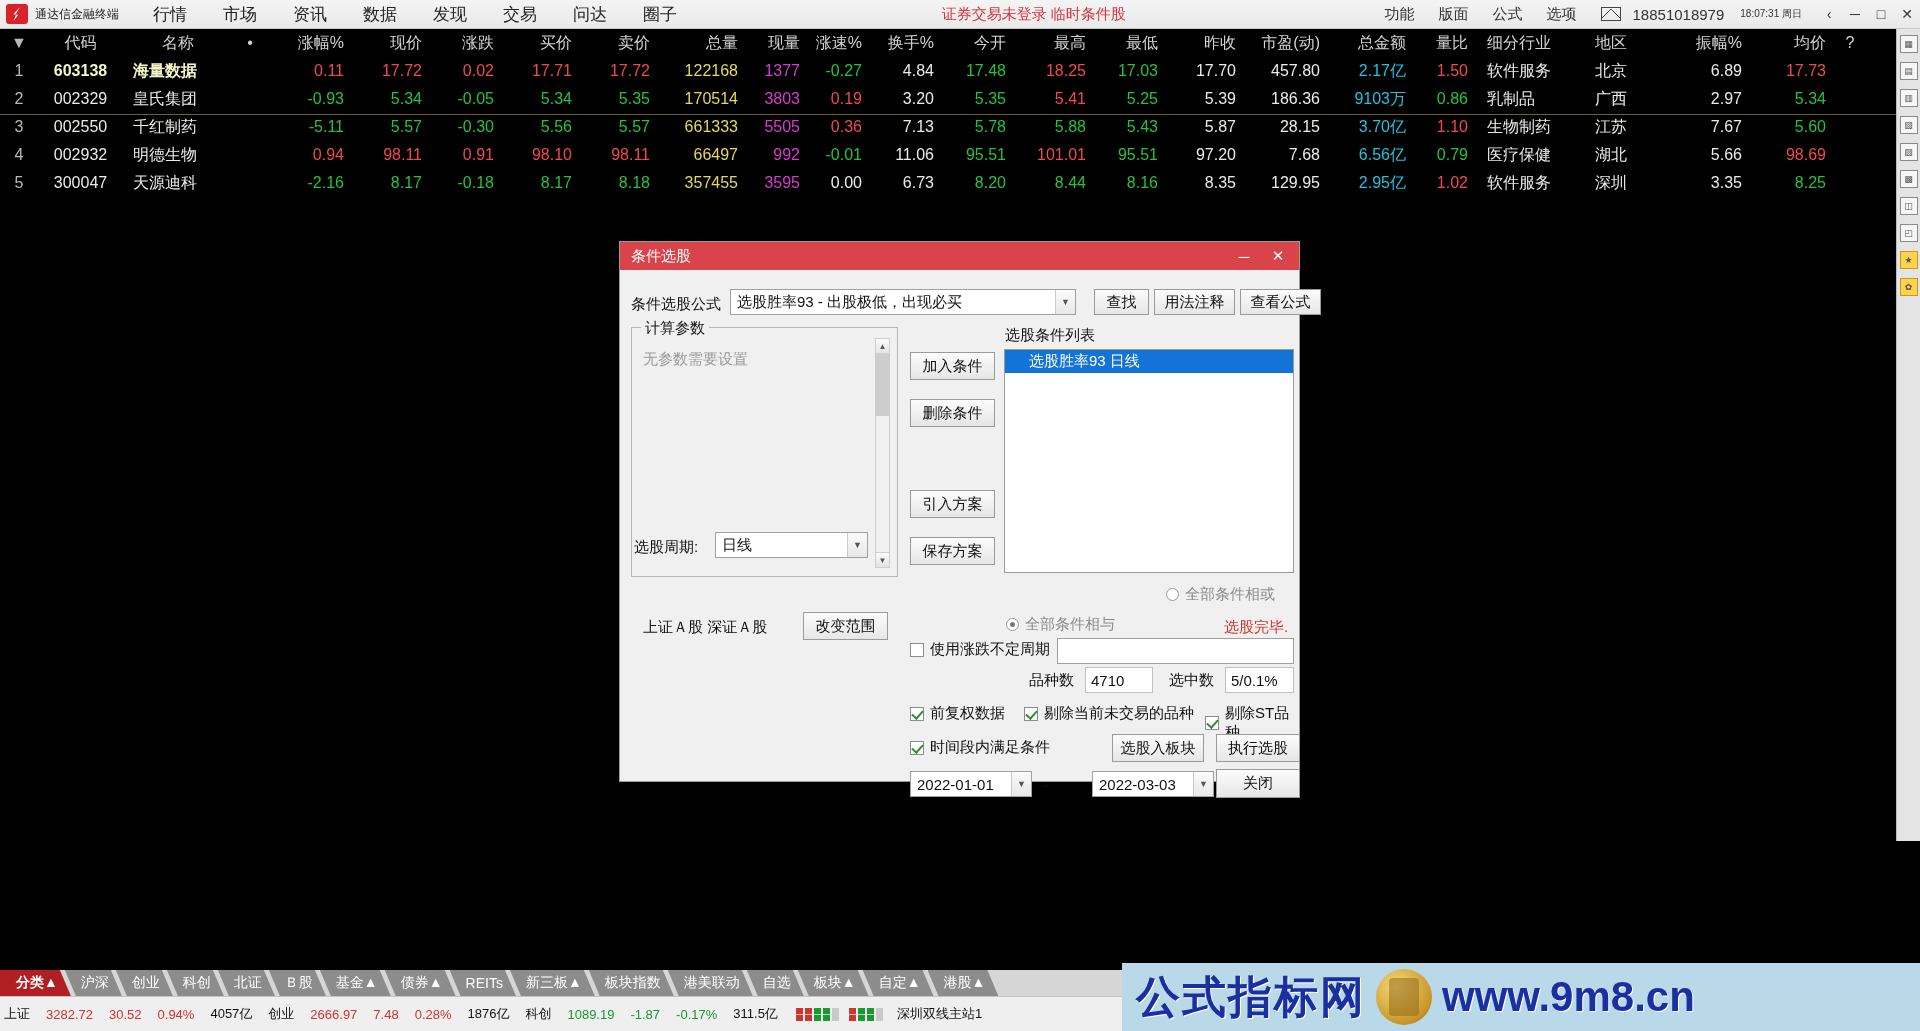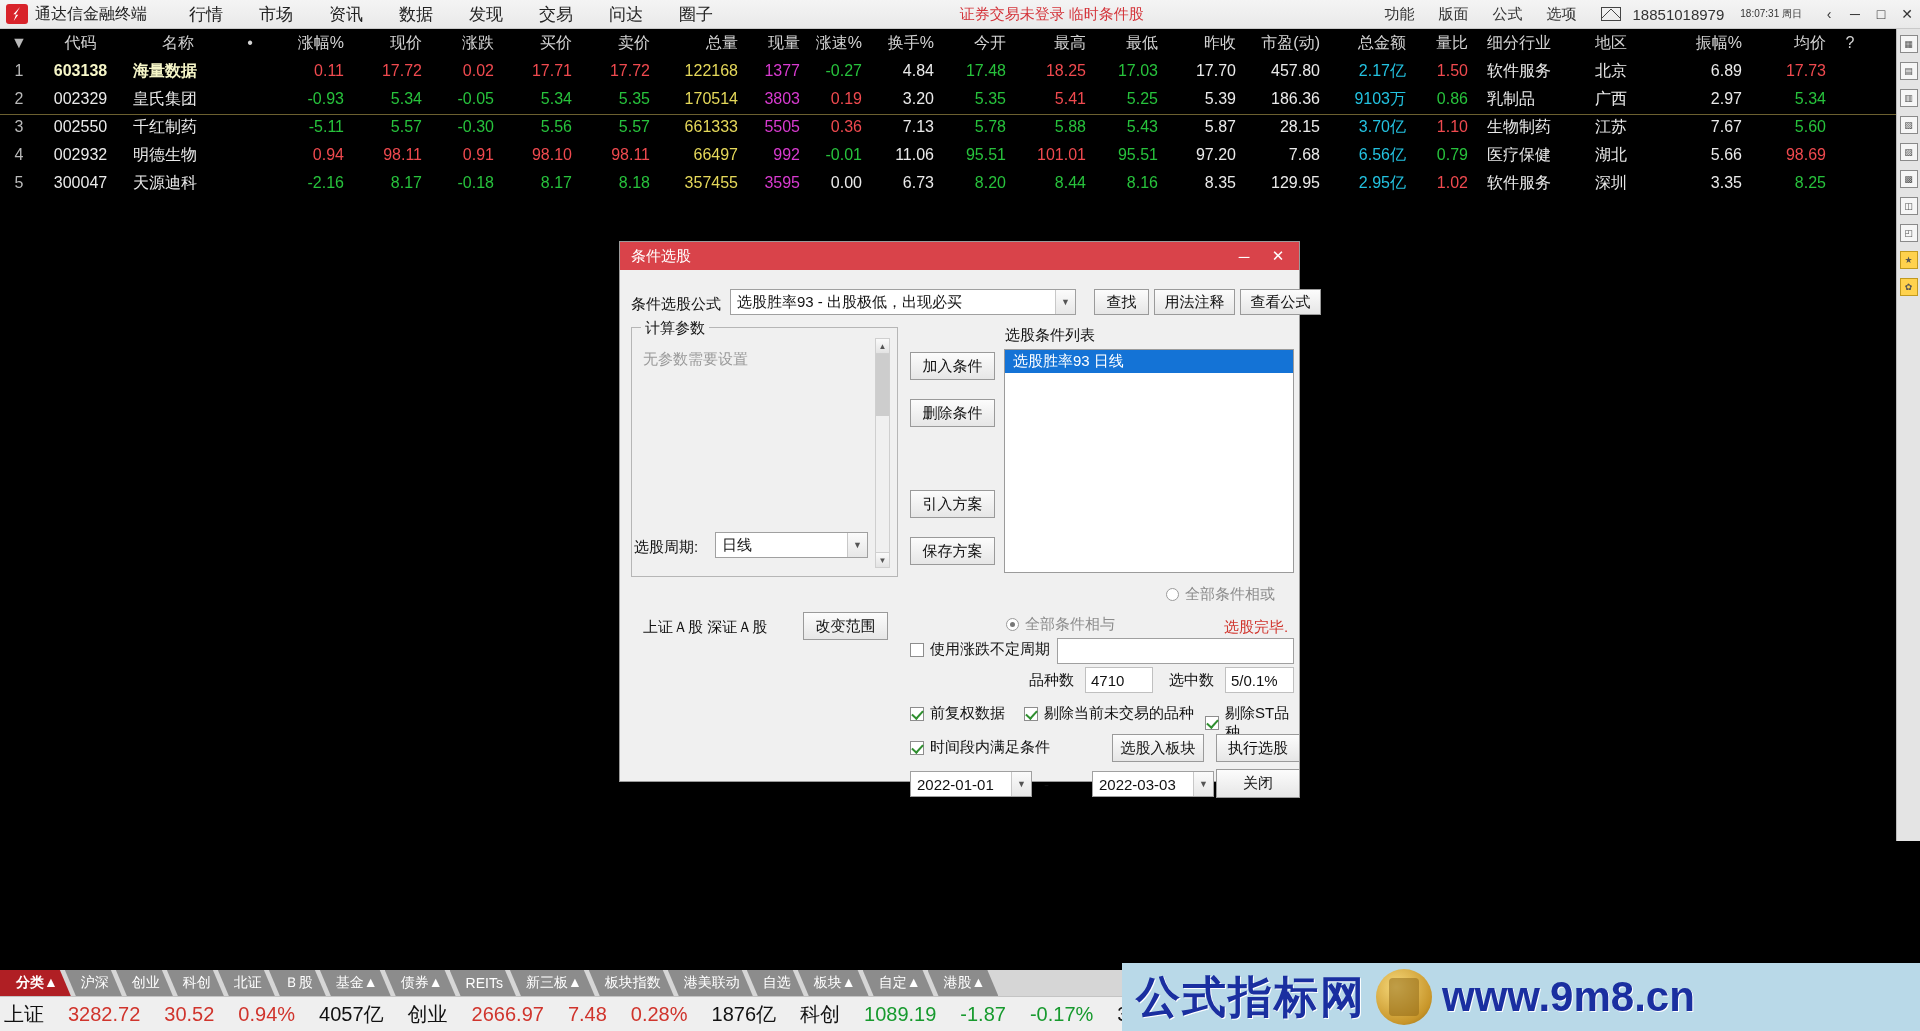--- a/index.html
+++ b/index.html
@@ -10,21 +10,21 @@
   #topbar{
     position:absolute; left:0; top:0; width:1920px; height:29px;
     background:linear-gradient(#f4f4f4,#e9e9e9);
     border-bottom:1px solid #c9c9c9;
     display:flex; align-items:center;
   }
   #logo{width:22px;height:20px;margin:0 7px 0 6px;background:#d8232a;border-radius:3px;
         position:relative;flex:none;}
   #logo:after{content:"";position:absolute;left:7px;top:3px;width:7px;height:14px;
         background:#fff;clip-path:polygon(100% 0,35% 55%,75% 55%,10% 100%,45% 52%,5% 52%);}
-  .brand{font-size:16px;color:#222;margin-right:24px;white-space:nowrap;}
+  .brand{font-size:12px;color:#222;margin-right:16px;white-space:nowrap;}
   .mitem{font-size:17px;color:#222;padding:0 18px;white-space:nowrap;cursor:default;}
   .mitem2{font-size:15px;color:#333;padding:0 12px;white-space:nowrap;}
   #loginmsg{color:#d4353b;font-size:15px;white-space:nowrap;}
   #spacerL{flex:1 1 auto;}
   #spacerR{flex:1 1 auto;}
   #mailicon{width:20px;height:14px;border:1.6px solid #444;margin:0 12px;position:relative;}
   #mailicon:after{content:"";position:absolute;left:0;top:0;width:100%;height:100%;
       background:linear-gradient(135deg,transparent 44%,#444 45%,#444 50%,transparent 51%),
                  linear-gradient(-135deg,transparent 44%,#444 45%,#444 50%,transparent 51%);
       background-size:50% 100%;background-repeat:no-repeat;background-position:0 0,100% 0;}
@@ -94,35 +94,35 @@
        flex:none;}
   .cbx.on:after{content:"";position:absolute;left:3px;top:0px;width:5px;height:9px;
        border:solid #2f8f2f;border-width:0 2.2px 2.2px 0;transform:rotate(42deg);}
   .rdo{width:13px;height:13px;border:1px solid #9b9b9b;border-radius:50%;background:#fff;
        position:relative;flex:none;}
   .rdo.on:after{content:"";position:absolute;left:3px;top:3px;width:5px;height:5px;
        border-radius:50%;background:#777;}
   .ckrow{display:flex;align-items:center;gap:6px;font-size:15px;color:#111;}
 
   #condlist{position:absolute;background:#fff;border:1px solid #9b9b9b;overflow:hidden;}
-  #condsel{background:#1473d6;color:#fff;font-size:15px;padding:2px 8px;}
+  #condsel{background:#1473d6;color:#fff;font-size:15px;padding:2px 24px;}
   #paramScroll{position:absolute;width:15px;background:#f0f0f0;border:1px solid #cfcfcf;}
   .sbtn{height:15px;background:linear-gradient(#fafafa,#e3e3e3);border-bottom:1px solid #cfcfcf;
         display:flex;align-items:center;justify-content:center;font-size:8px;color:#555;}
   .sthumb{background:#cdcdcd;}
 
   
   #tabbar{position:absolute;left:0;top:970px;width:1920px;height:26px;background:#d6d6d6;
           display:flex;align-items:stretch;overflow:hidden;}
   .tab{position:relative;background:#8c8c8c;color:#fff;font-size:14px;
        display:flex;align-items:center;padding:0 13px 0 16px;margin-right:-6px;
        clip-path:polygon(0 0,calc(100% - 11px) 0,100% 100%,11px 100%);white-space:nowrap;}
   .tab.active{background:#b01f24;font-weight:bold;clip-path:polygon(0 0,calc(100% - 11px) 0,100% 100%,0 100%);}
   #statusbar{position:absolute;left:0;top:996px;width:1920px;height:35px;background:#efefef;
-             display:flex;align-items:center;font-size:20px;color:#111;gap:8px;padding-left:4px;
+             display:flex;align-items:center;font-size:13px;color:#111;gap:0;padding-left:4px;
              border-top:1px solid #c4c4c4;}
   .sb{margin-right:16px;white-space:nowrap;}
   #netbars{display:flex;gap:2px;margin-right:14px;}
   .nb{width:7px;height:13px;}
   #watermark{position:absolute;left:1122px;top:963px;width:798px;height:68px;
              background:#b9d9e8;display:flex;align-items:center;}
   #wmtext{color:#1a2fa0;font-size:44px;font-weight:bold;letter-spacing:2px;margin-left:14px;
           text-shadow:1px 1px 0 #fff;}
   #wmcoin{width:56px;height:56px;border-radius:50%;
           background:radial-gradient(circle at 36% 32%,#f6d87a,#c8962a 70%,#8a6413);

